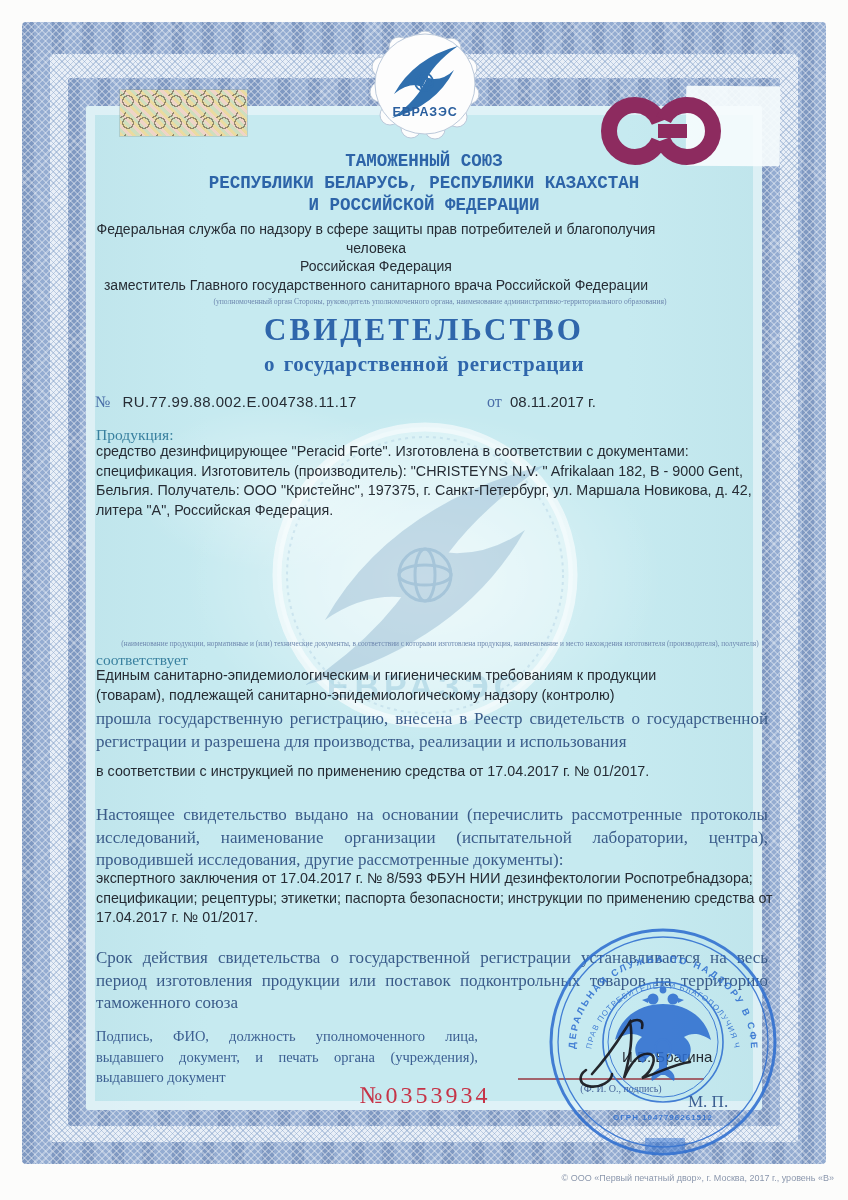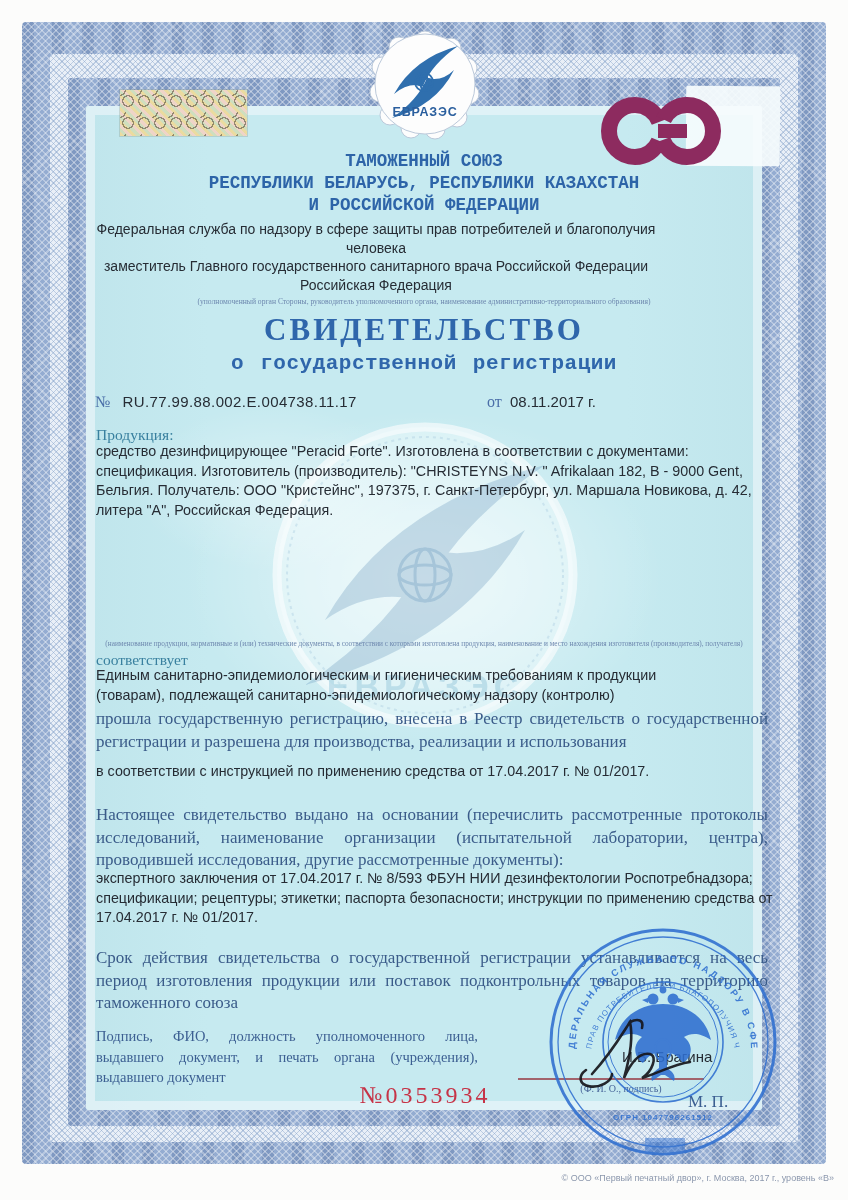--- a/index.html
+++ b/index.html
@@ -23,21 +23,21 @@
       background-image:
         radial-gradient(ellipse 340px 240px at 50% 47%, rgba(255,255,255,.55), rgba(255,255,255,0) 70%),
         radial-gradient(ellipse 200px 120px at 28% 38%, rgba(255,255,255,.35), rgba(255,255,255,0) 70%),
         linear-gradient(90deg, rgba(180,220,228,.35), rgba(255,255,255,0) 18%, rgba(255,255,255,0) 80%, rgba(180,220,228,.35));
       box-shadow:inset 0 0 0 9px rgba(236,246,250,.65);}
   
   .abs{position:absolute;}
   .ser{font-family:"Liberation Serif",serif;}
   .hdr-blue{color:#2d64a8;font-weight:bold;font-family:Liberation Mono, monospace;}
   .dark{color:#262c34;}
-  .tiny{color:#6d87ae;}
+  .tiny{color:#6d87ae;padding-left:16px;}
   .teal{color:#39809f;}
   .just{color:#3a5b89;text-align:justify;text-align-last:left;}
   .ctr{text-align:center;}
   
   .badge{left:366px;top:24px;width:118px;height:120px;z-index:5;}
   .holo{left:120px;top:90px;width:127px;height:46px;z-index:4;
       background-color:#efe9cd;
       background-image:
         radial-gradient(circle at 8px 11px, rgba(255,255,255,0) 4.6px, rgba(95,87,68,.62) 4.6px 6px, rgba(255,255,255,0) 6px),
         radial-gradient(circle at 0px 0px, rgba(255,255,255,0) 4.6px, rgba(95,87,68,.62) 4.6px 6px, rgba(255,255,255,0) 6px),
@@ -125,27 +125,27 @@
 
   <div class="content">
 
     <div class="abs ser hdr-blue ctr" style="left:84px;top:150px;width:680px;font-size:17.5px;line-height:22px;">
       <div>ТАМОЖЕННЫЙ СОЮЗ</div>
       <div>РЕСПУБЛИКИ БЕЛАРУСЬ, РЕСПУБЛИКИ КАЗАХСТАН</div>
       <div>И РОССИЙСКОЙ ФЕДЕРАЦИИ</div>
     </div>
     <div class="abs dark ctr" style="left:84px;top:220px;width:584px;font-size:14px;line-height:18.5px;">
       <div>Федеральная служба по надзору в сфере защиты прав потребителей и благополучия человека</div>
+      <div>Российская Федерация</div>
       <div>заместитель Главного государственного санитарного врача Российской Федерации</div>
-      <div>Российская Федерация</div>
     </div>
     <div class="abs ser tiny ctr" style="left:84px;top:297px;width:680px;font-size:7.6px;">(уполномоченный орган Стороны, руководитель уполномоченного органа, наименование административно-территориального образования)</div>
 
     <div class="abs ser ctr" style="left:84px;top:312px;width:680px;font-size:31px;font-weight:bold;letter-spacing:3px;color:#2f66ab;">СВИДЕТЕЛЬСТВО</div>
-    <div class="abs ser ctr" style="left:84px;top:352px;width:680px;font-size:21px;font-weight:bold;letter-spacing:.5px;word-spacing:3px;color:#2f66ab;font-family:Liberation Mono, monospace;">о государственной регистрации</div>
+    <div class="abs ser ctr" style="left:84px;top:352px;width:680px;font-size:21px;font-weight:bold;letter-spacing:.5px;word-spacing:3px;color:#2f66ab;">о государственной регистрации</div>
 
     <div class="abs" style="left:95px;top:393px;width:672px;font-size:15px;">
       <span class="ser" style="color:#4a6ea8;font-size:16px;">№</span>
       <span class="dark" style="letter-spacing:.4px;margin-left:8px;">RU.77.99.88.002.Е.004738.11.17</span>
       <span class="ser" style="color:#4a6ea8;font-size:16px;margin-left:126px;">от</span>
       <span class="dark" style="margin-left:4px;">08.11.2017 г.</span>
     </div>
 
     <div class="abs ser teal" style="left:96px;top:426px;font-size:15.5px;">Продукция:</div>
     <div class="abs dark" style="left:96px;top:442px;width:672px;font-size:14.3px;line-height:19.5px;">средство дезинфицирующее "Peracid Forte". Изготовлена в соответствии с документами: спецификация. Изготовитель (производитель): "CHRISTEYNS N.V. " Afrikalaan 182, B - 9000 Gent, Бельгия.  Получатель: ООО "Кристейнс", 197375, г. Санкт-Петербург, ул. Маршала Новикова, д. 42, литера "А", Российская Федерация.</div>

